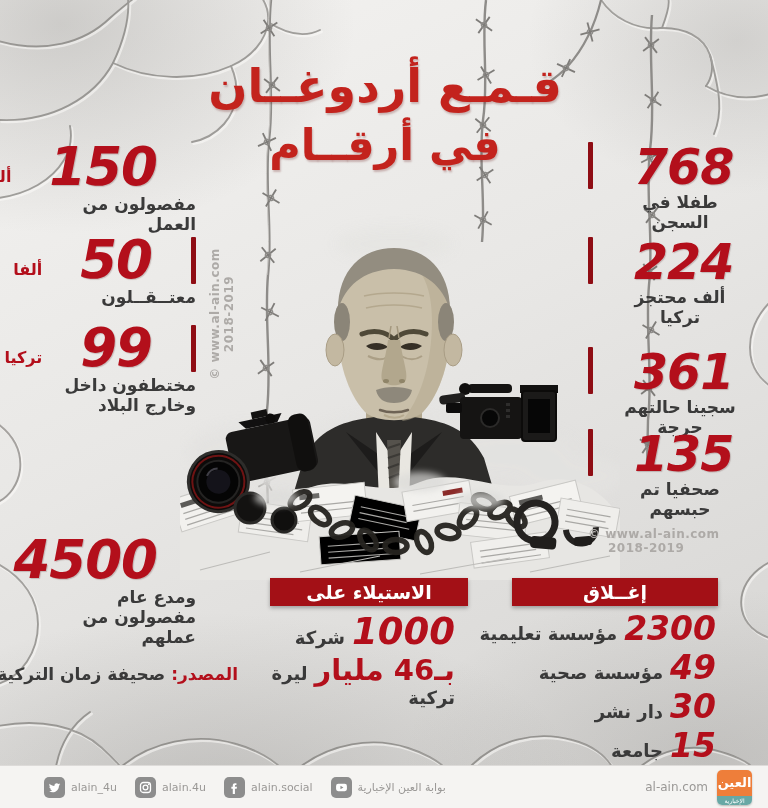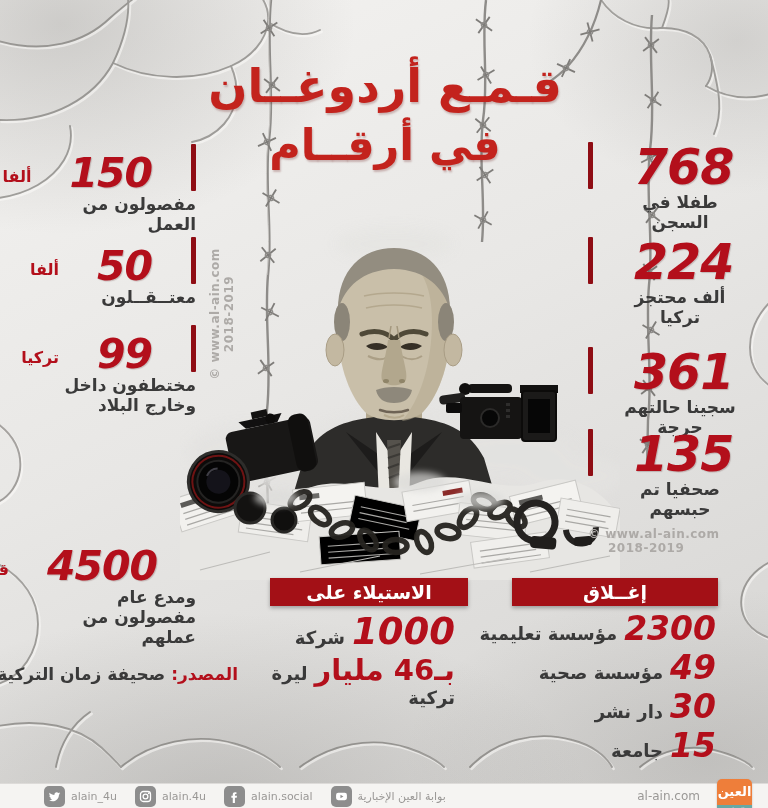--- a/index.html
+++ b/index.html
@@ -28,21 +28,21 @@
   .stat{ position:absolute; }
   .stat .row{ display:flex; align-items:flex-end;gap:32px; }
   .num{ font-style:italic; font-weight:bold; color:#b30f1b; letter-spacing:-1px;
         line-height:.88; text-shadow:1px 1px 1px rgba(60,5,5,.2); }
   .bar{ width:5px; height:47px; background:#8f0d14; border-radius:1px; }
   .unit{ font-weight:bold; color:#b30f1b; font-size:16px; padding-bottom:5px; }
   .lbl{ direction:rtl; font-weight:bold; color:#3a3a3a; font-size:17px; margin-top:3px;padding-left:32px; }
 
   .stat-l{ right:572px; width:196px; }
   .stat-l .row{ justify-content:flex-end; }
-  .stat-l .num{ font-size:41px; margin:0 7px 0 6px; }
+  .stat-l .num{ font-size:53px; margin:0 7px 0 6px; }
   .stat-l .bar{ margin-left:0; }
   .stat-l .lbl{ text-align:right; }
 
   .stat-r{ left:588px; width:152px; }
   .stat-r .num{ font-size:49px; margin-left:9px; }
   .stat-r .lbl{ text-align:center; }
 
   
   .banner{ position:absolute; height:28px; line-height:28px; background:#a31016;
            color:#fff; font-weight:bold; font-size:19px; text-align:center;
@@ -60,30 +60,30 @@
   .source .red{ color:#b30f1b; }
 
   
   .wm{ color:#adaaa7; font-size:12px; font-weight:bold; letter-spacing:.5px; pointer-events:none;}
   .wm-v{ position:absolute; left:142px; top:300px; width:160px; text-align:center;
          transform:rotate(-90deg); }
   .wm-h{ position:absolute; left:588px; top:527px; }
   .wm-h .l2{ margin-right:0; padding-left:20px; }
 
   
-  .footer{ position:absolute; left:0; bottom:0; width:768px; height:25px;
+  .footer{ position:absolute; left:0; bottom:0; width:768px; height:43px;
            background:#f5f4f2; border-top:1px solid #dddbd9;
            display:flex; align-items:center; padding:0 16px; }
   .social{ display:flex; align-items:center; margin-left:28px; }
   .sicon{ width:21px; height:21px; border-radius:5px; background:#8d8d8d;
           display:flex; align-items:center; justify-content:center; margin-left:18px; margin-right:6px; }
   .sicon svg{ position:static; display:block; }
   .shandle{ color:#9a9896; font-size:11px; }
   .shandle.ar{ direction:rtl; font-size:11px; }
-  .fright{ margin-left:auto; display:flex; align-items:center;gap:8px; }
+  .fright{ margin-left:auto; display:flex; align-items:center; }
   .site{ color:#9a9896; font-size:12px; margin-right:9px; }
   .logo{ width:35px; height:35px; border-radius:5px; overflow:hidden; display:flex;
          flex-direction:column; box-shadow:0 1px 2px rgba(0,0,0,.25); }
   .logo .top{ flex:1; background:#ee7e3a; color:#fff; font-weight:bold; font-size:13px;
               display:flex; align-items:center; justify-content:center; direction:rtl; }
   .logo .bot{ height:9px; background:#68a8a5; color:#fff; font-size:6px; line-height:9px;
               text-align:center; direction:rtl; }
 </style>
 </head>
 <body>

